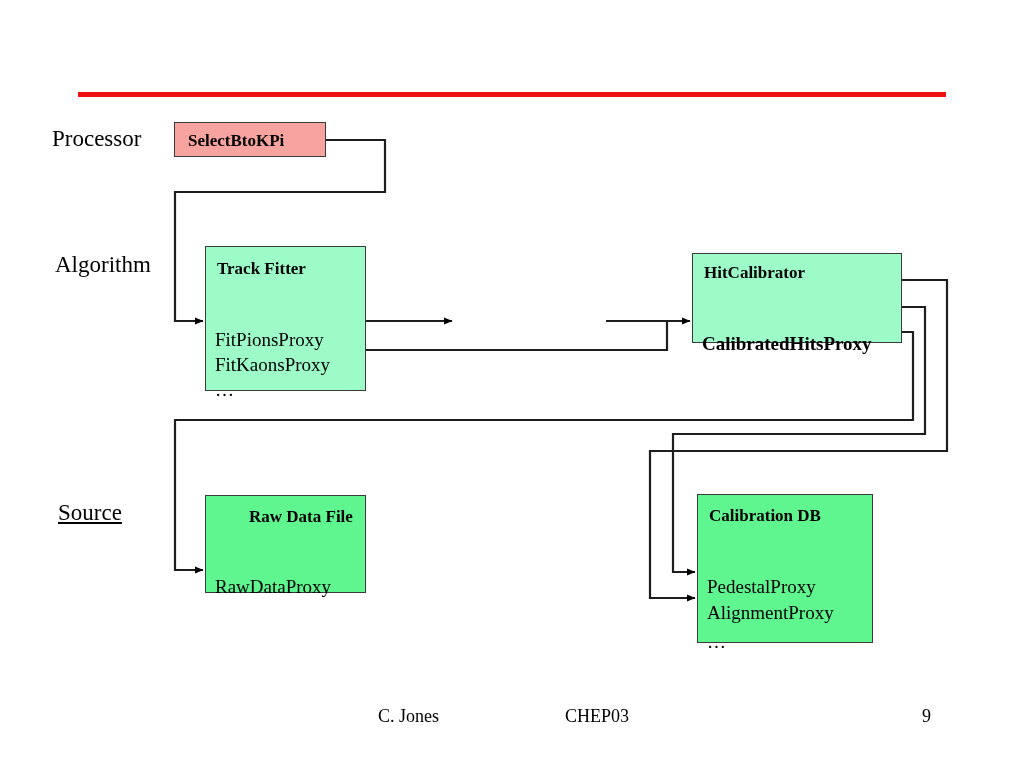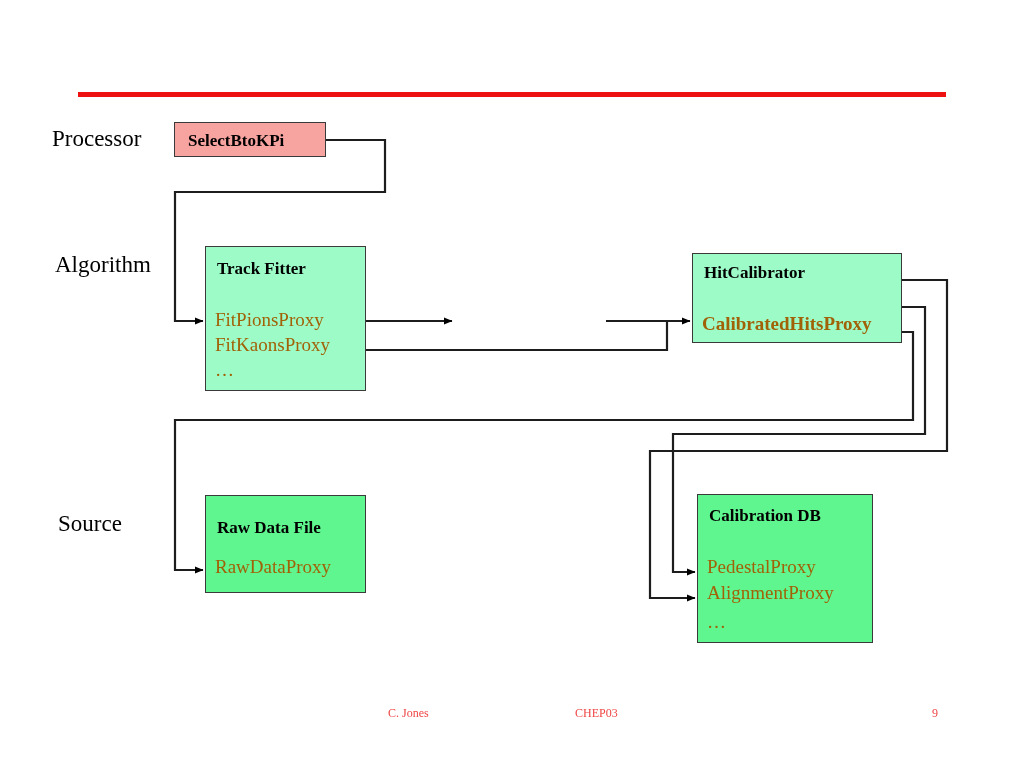--- a/index.html
+++ b/index.html
@@ -43,21 +43,21 @@
   .row-label {
     position: absolute;
     color: #000000;
     font-family: "Liberation Serif", "DejaVu Serif", serif;
     font-size: 23px;
     font-weight: normal;
     white-space: nowrap;
   }
   #label-processor { left: 52px;  top: 126px; }
   #label-producer  { left: 55px;  top: 252px; }
-  #label-source    { left: 58px;  top: 511px; }
+  #label-source    { left: 58px;  top: 500px; text-decoration: underline; }
 
   
   #wires {
     position: absolute;
     left: 0; top: 0;
     width: 1024px;
     height: 768px;
   }
 
   
@@ -75,23 +75,24 @@
     font-size: 17px;
     color: #000000;
     white-space: nowrap;
   }
   .node .proxy {
     position: absolute;
     left: 9px;
     font-family: "Liberation Serif", "DejaVu Serif", serif;
     font-weight: normal;
     font-size: 19px;
-    color: #a16207;
+    color: #000000;
     white-space: nowrap;
     line-height: 19px;
+    margin-top: 20px;
   }
   .node .ellipsis {
     letter-spacing: 2px;
   }
 
   
   #node-selectbtokpi {
     left: 174px; top: 122px; width: 152px; height: 35px;
     background: #f7a3a0;
   }
@@ -121,42 +122,41 @@
     background: #9dfbc8;
   }
   #node-hitcalibrator .node-title { top: 9px; }
   #node-hitcalibrator .p1 { top: 60px; font-weight: bold; }
 
   
   #node-rawdatafile {
     left: 205px; top: 495px; width: 161px; height: 98px;
     background: #5ff58f;
   }
-  #node-rawdatafile .node-title { top: 22px; }
+  #node-rawdatafile .node-title { top: 11px; margin-left: 32px; }
   #node-rawdatafile .p1 { top: 61px; }
 
   #node-calibrationdb {
     left: 697px; top: 494px; width: 176px; height: 149px;
     background: #5ff58f;
     text-align: center;
   }
   #node-calibrationdb .node-title { top: 11px; }
   #node-calibrationdb .p1 { top: 62px; }
   #node-calibrationdb .p2 { top: 88px; }
   #node-calibrationdb .p3 { top: 117px; }
 
   
   .footer-item {
     position: absolute;
     top: 706px;
-    color: #ef4444;
-    font-family: "Liberation Serif", "DejaVu Serif", serif;
-    font-size: 12px;
-    white-space: nowrap;
-    margin-left: 10px;
+    color: #000000;
+    font-family: "Liberation Serif", "DejaVu Serif", serif;
+    font-size: 18px;
+    white-space: nowrap;
   }
   #footer-author { left: 378px; }
   #footer-event  { left: 565px; }
   #footer-page   { left: 922px; }
 </style>
 </head>
 <body>
 
 <div id="slide">
 

